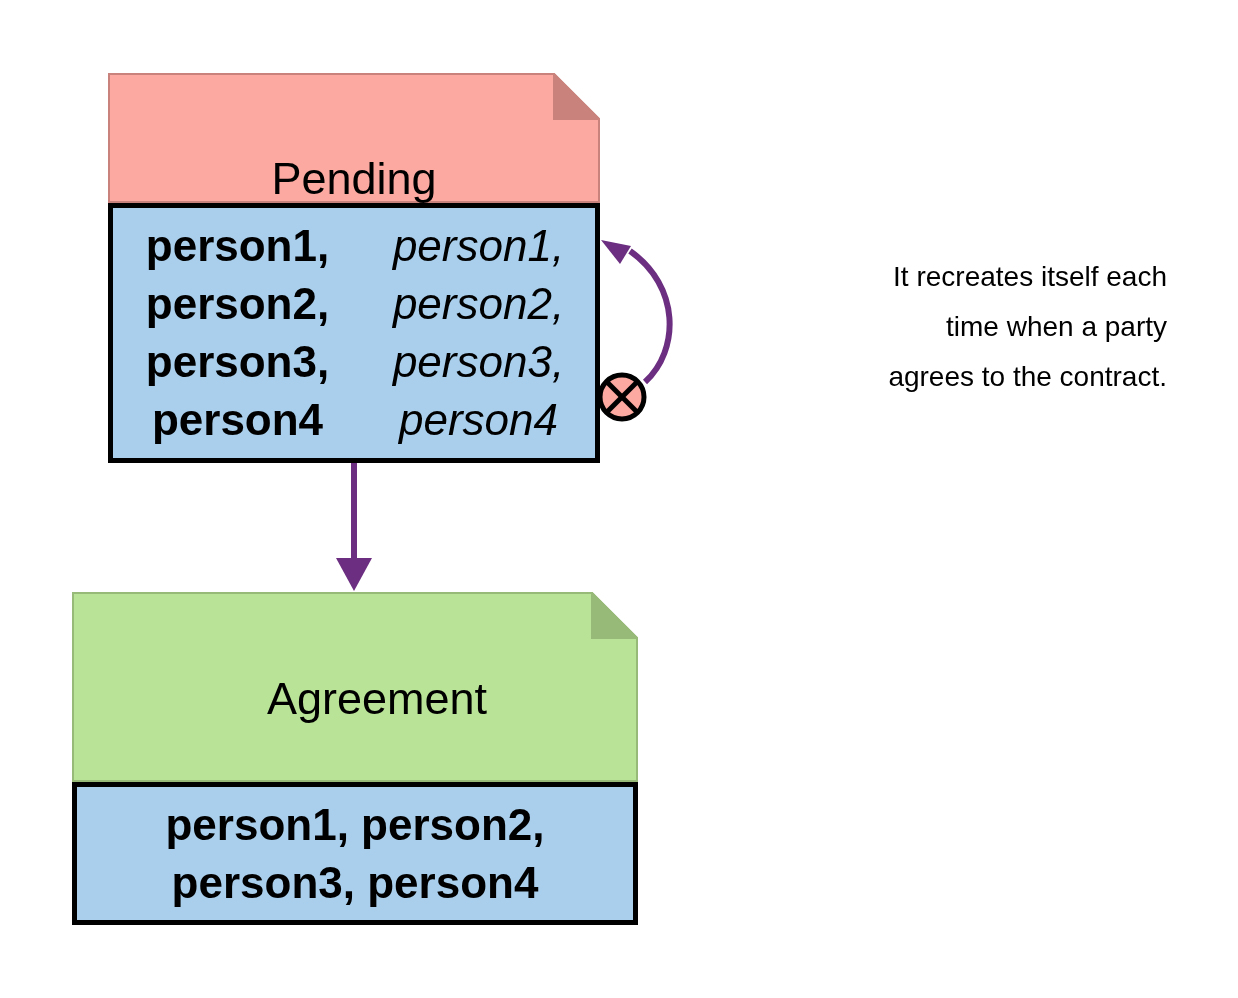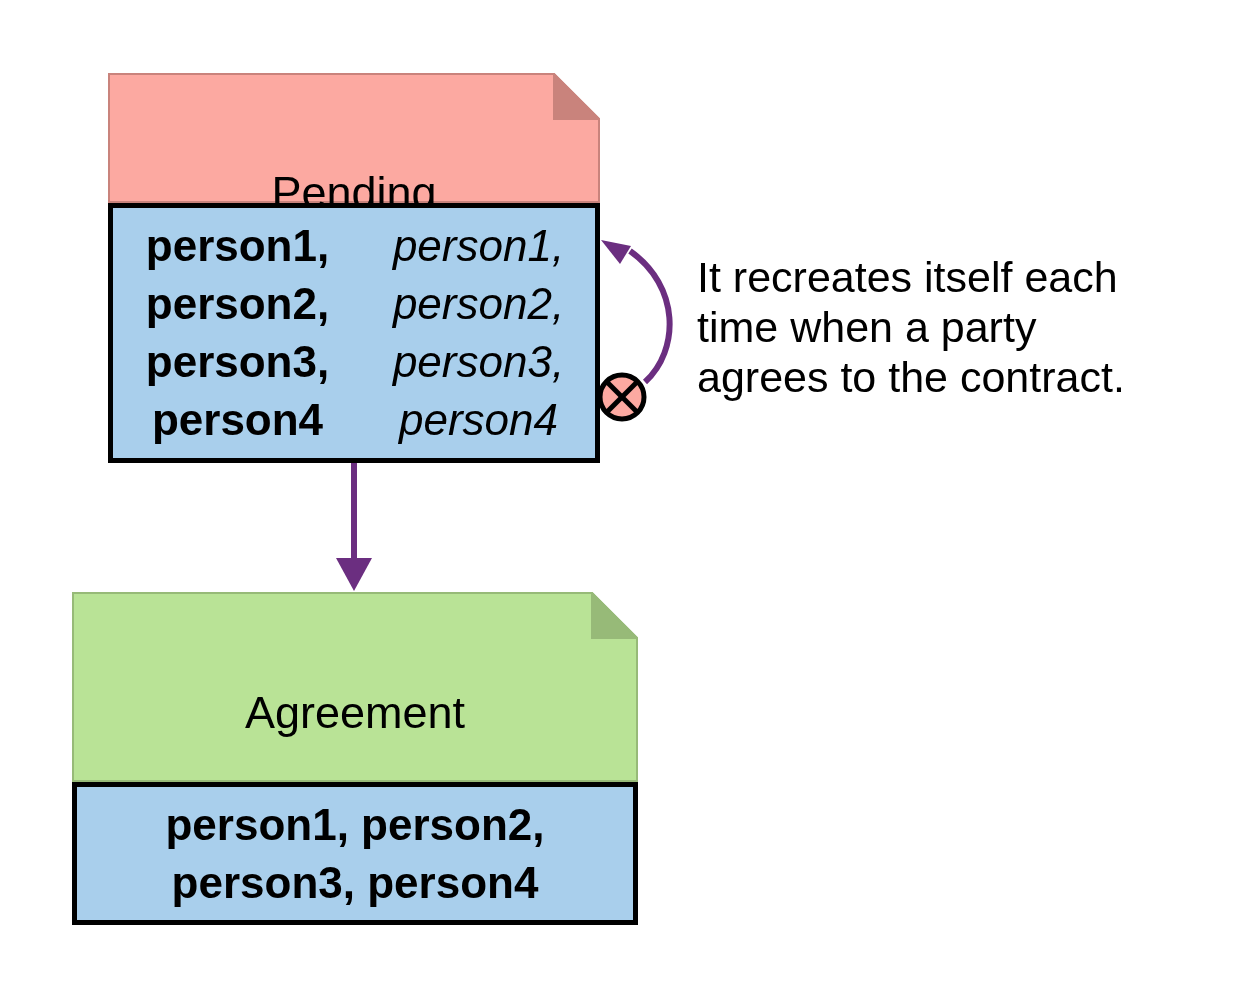--- a/index.html
+++ b/index.html
@@ -11,21 +11,21 @@
     font-family: "Liberation Sans", sans-serif;
     color: var(--text, #000);
     overflow: hidden;
   }
   .layer { position: absolute; left: 0; top: 0; }
 
   
   .node { position: absolute; }
   .node-header-shape { position: absolute; left: 0; top: 0; display: block; }
   .node-title {
-    position: absolute; left: 0; top: 16px;
+    position: absolute; left: 0; top: 2px;
     display: flex; justify-content: center;
     font-size: 45px; line-height: 1.15;
     color: var(--text, #000);
     white-space: nowrap;
   }
   .node-body {
     position: absolute; left: 0;
     box-sizing: border-box;
     background: var(--body-fill, #A9CFEC);
     border: 5px solid var(--box-border, #000);
@@ -38,30 +38,31 @@
   .parties-bold   { font-weight: bold; white-space: pre-line; }
   .parties-italic { font-style: italic; white-space: pre-line; }
 
   
   .node-pending { left: 108px; top: 73px; width: 492px; height: 390px; }
   .node-pending .node-title { width: 492px; height: 130px; align-items: flex-end; padding-bottom: 8px; }
   .node-pending .node-body  { top: 130px; width: 492px; height: 260px; }
 
   
   .node-agreement { left: 72px; top: 592px; width: 566px; height: 333px; }
-  .node-agreement .node-title { width: 566px; height: 190px; align-items: center; padding-top: 10px; }
+  .node-agreement .node-title { width: 566px; height: 190px; align-items: center; padding-top: 10px; margin-left: 22px; }
   .node-agreement .node-body  { top: 190px; width: 566px; height: 143px; }
 
   
   .annotation {
     position: absolute; left: 697px; top: 252px;
     width: 470px;
-    font-size: 43px; line-height: 50px;
+    font-size: 28px; line-height: 50px;
     color: var(--text, #000);
     white-space: pre-line;
+    text-align: right;
   }
 
   svg { display: block; }
 </style>
 </head>
 <body>
 
 <div class="canvas">
 
   <svg class="layer" width="1238" height="998" viewBox="0 0 1238 998" aria-hidden="true">

